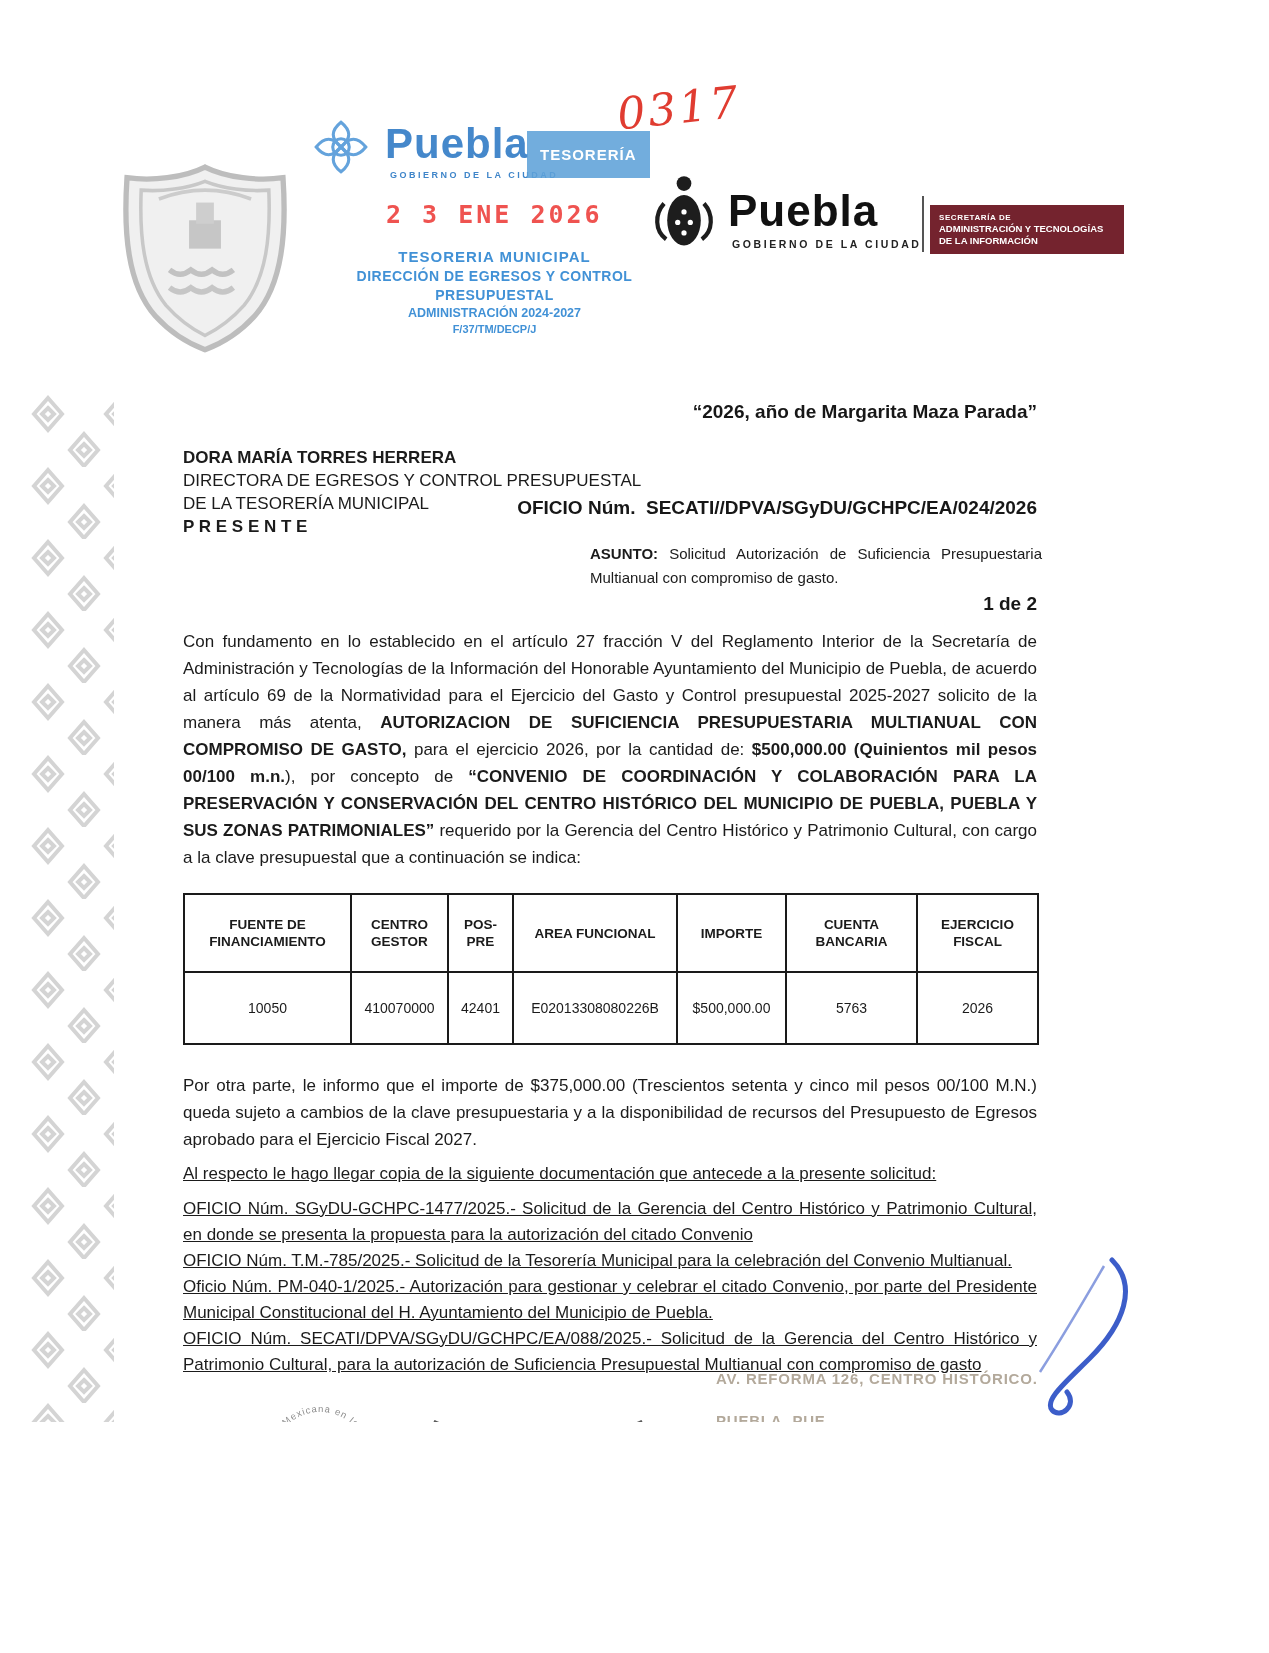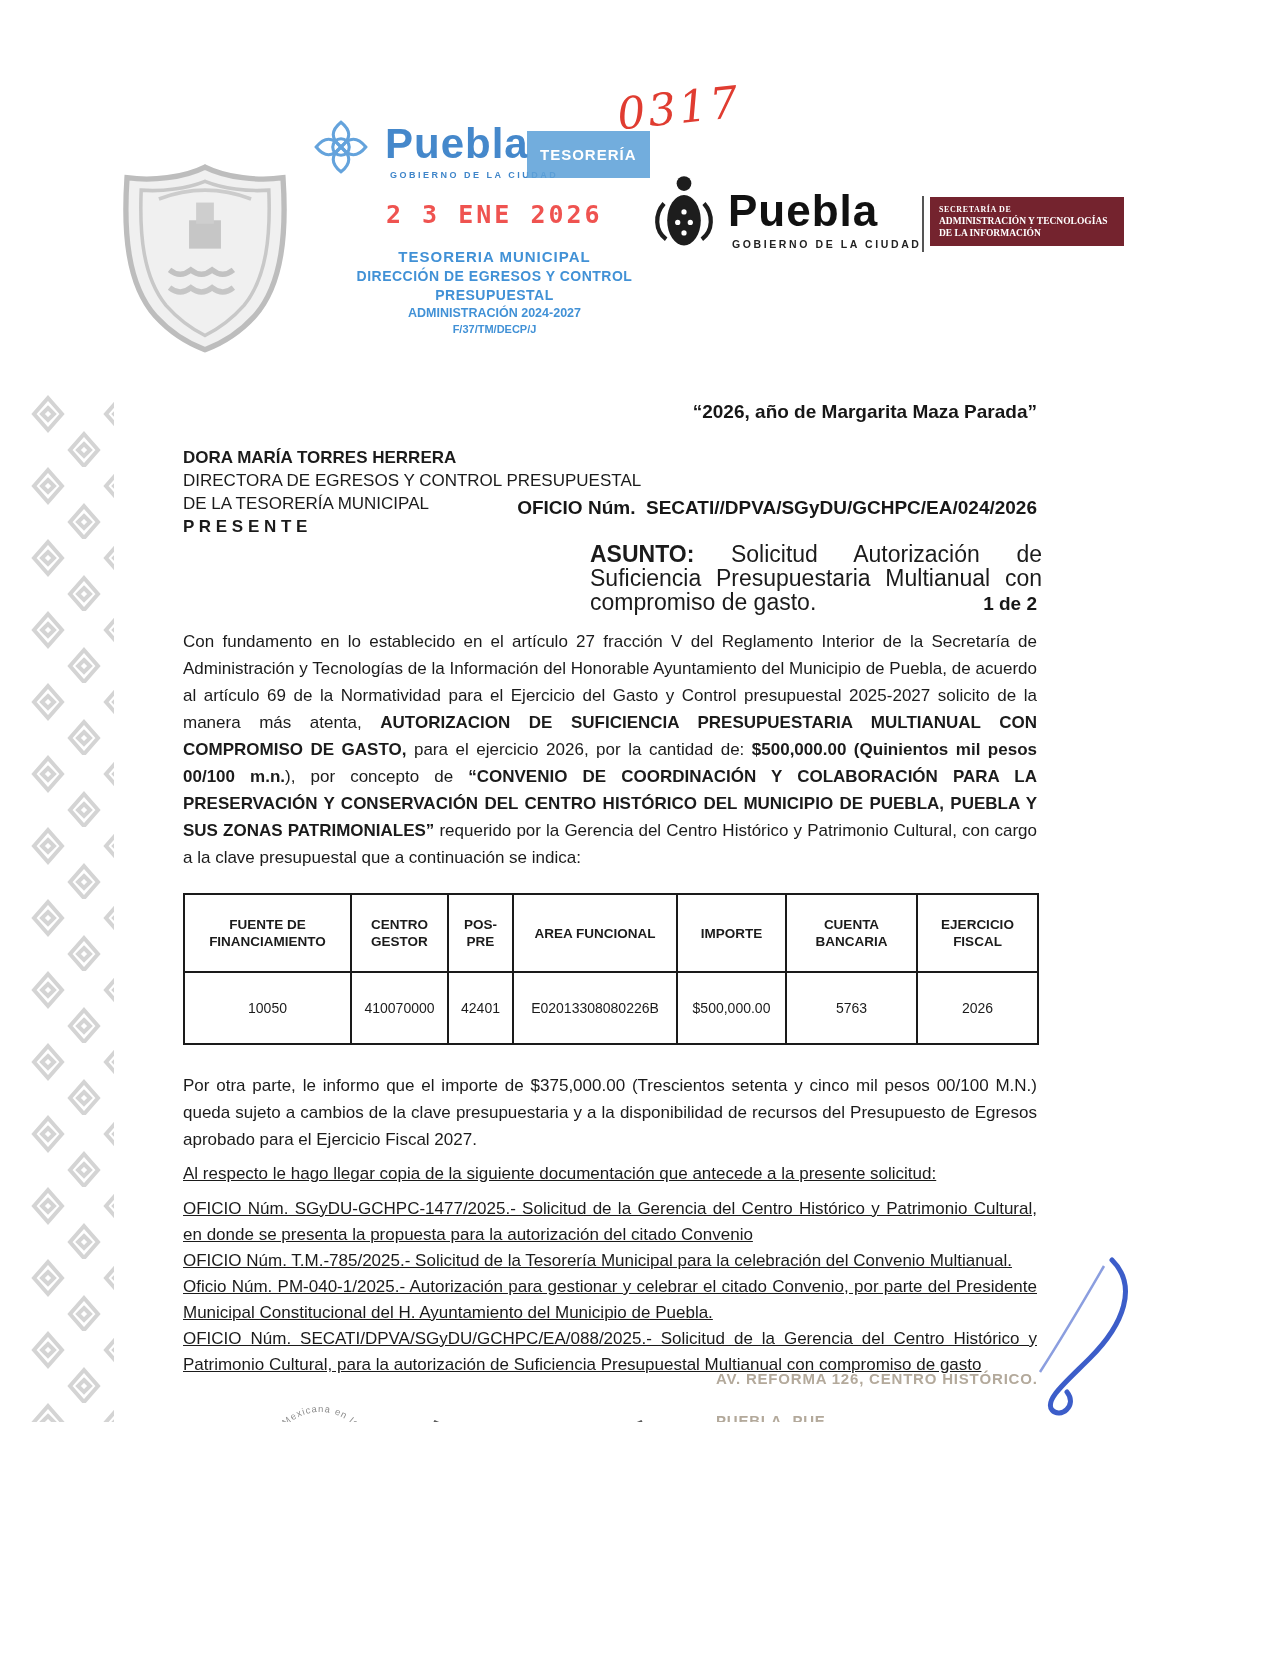--- a/index.html
+++ b/index.html
@@ -30,21 +30,21 @@
   .brand-black-sub { font-size:10.5px; letter-spacing:2.6px; color:#222; font-weight:600; }
   .v-divider { width:2px; height:56px; background:#555; }
   .secretaria-box { width:194px; background:#74232e; color:#ffffff; padding:7px 9px; }
   .secretaria-box .s1 { font-size:8px; letter-spacing:.6px; line-height:11px; font-weight:600; }
   .secretaria-box .s2 { font-size:9.5px; font-weight:bold; line-height:12px; }
 
   .hdr-block { width:617px; text-align:right; font-weight:bold; font-size:19px; line-height:32px;
     white-space:pre-wrap; color:#171717; }
 
   .recipient { font-size:17px; line-height:23px; }
-  .asunto { width:452px; font-size:23px; line-height:24px; text-align:justify; }
+  .asunto { width:452px; font-size:15px; line-height:24px; text-align:justify; }
 
   .para { width:854px; font-size:17px; line-height:27px; text-align:justify; }
   .docs { width:854px; font-size:17px; line-height:26px; text-align:justify; }
   .docs p { text-decoration:underline; }
 
   table.clave { border-collapse:collapse; width:854px; table-layout:fixed; }
   table.clave th, table.clave td { border:2px solid #1a1a1a; text-align:center; vertical-align:middle; padding:6px 5px; }
   table.clave th { font-size:13.5px; font-weight:bold; height:78px; line-height:17px; }
   table.clave td { font-size:14px; height:72px; }
 
@@ -120,21 +120,21 @@
     <path d="M11 30 C 2 40, 2 56, 13 64" stroke="#1d1d1d" stroke-width="4" fill="none"></path>
     <path d="M49 30 C 58 40, 58 56, 47 64" stroke="#1d1d1d" stroke-width="4" fill="none"></path>
     <circle cx="30" cy="38" r="2.5" fill="#fff"></circle>
     <circle cx="24" cy="48" r="2.5" fill="#fff"></circle>
     <circle cx="36" cy="48" r="2.5" fill="#fff"></circle>
     <circle cx="30" cy="58" r="2.5" fill="#fff"></circle>
   </svg>
   <div class="abs brand-black" style="left:728px; top:186px;">Puebla</div>
   <div class="abs brand-black-sub" style="left:732px; top:238px;">GOBIERNO DE LA CIUDAD</div>
   <div class="abs v-divider" style="left:922px; top:196px;"></div>
-  <div class="abs secretaria-box" style="left:930px; top:197px;font-family:Liberation Serif, serif;">
+  <div class="abs secretaria-box" style="left:930px; top:205px;">
     <div class="s1">SECRETARÍA DE</div>
     <div class="s2">ADMINISTRACIÓN Y TECNOLOGÍAS</div>
     <div class="s2">DE LA INFORMACIÓN</div>
   </div>
 
   <div class="abs hdr-block" style="left:420px; top:332px;">
     <div>“2026, año de Margarita Maza Parada”</div>
     <div>OFICIO Núm.  SECATI//DPVA/SGyDU/GCHPC/EA/024/2026</div>
     <div>1 de 2</div>
   </div>

